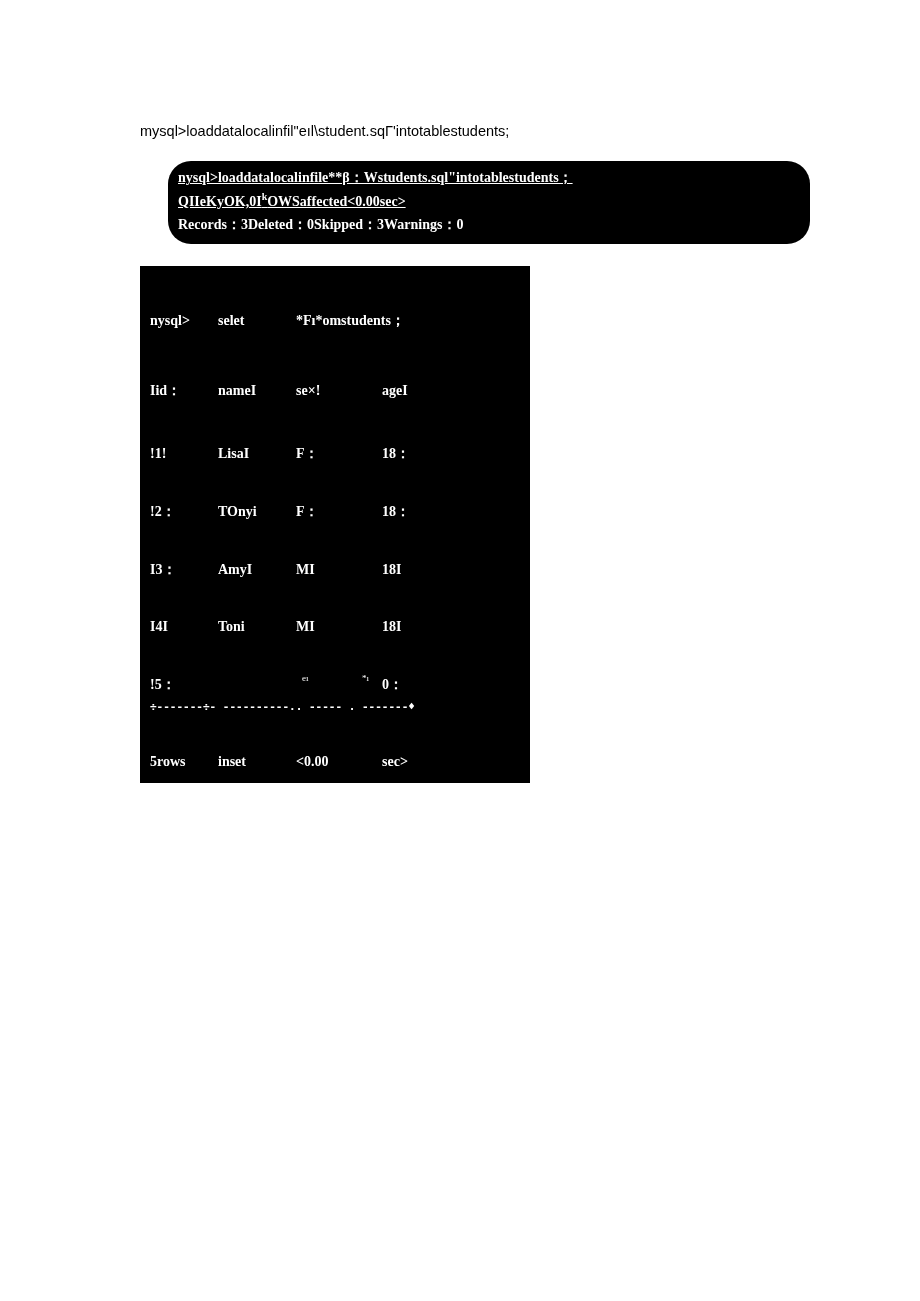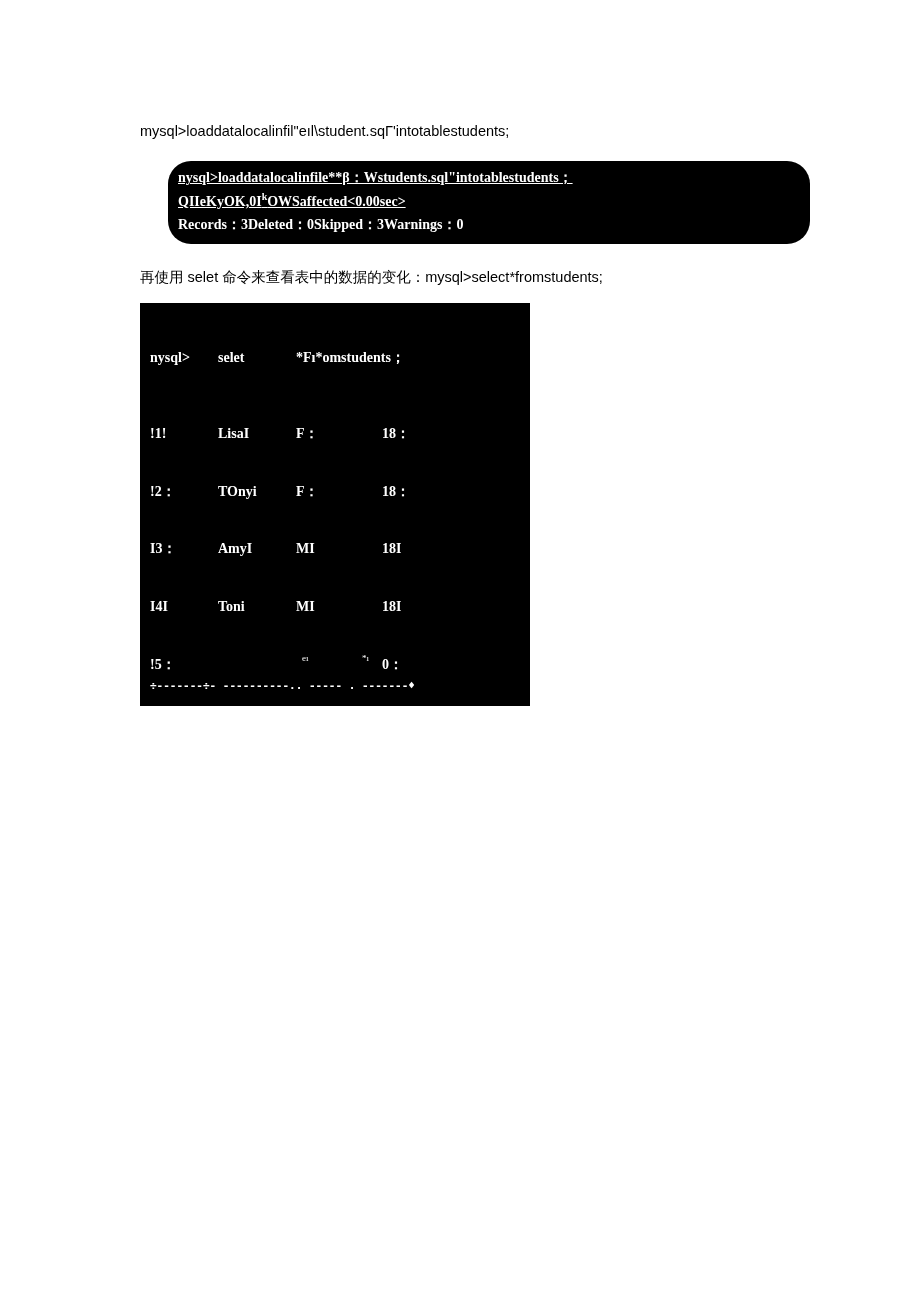--- a/index.html
+++ b/index.html
@@ -74,31 +74,34 @@
 
   <div class="plain-line">mysql&gt;loaddatalocalinfil"eıl\student.sqΓ'intotablestudents;</div>
 
   <div class="term-block">
     <div>
       <u><span>nysql&gt;loaddatalocalinfile**β：Wstudents.sql"intotablestudents；QIIeKyOK,0I</span><sup>k</sup><span>OWSaffected&lt;0.00sec&gt;</span></u>
     </div>
     <div>Records：3Deleted：0Skipped：3Warnings：0</div>
   </div>
 
-  <div class="chinese-line">
-    <span>再使用 selet 命令来查看表中的数据的变化：</span><span>mysql&gt;select*fromstudents;</span>
-  </div>
 
   <div class="result-block">
     <div class="row hdr">
       <span class="c1">nysql&gt;</span>
       <span class="c2">selet</span>
       <span>*Fı*omstudents；</span>
     </div>
     <div class="gap"></div>
+    <div class="row">
+      <span class="c1">Iid：</span>
+      <span class="c2">nameI</span>
+      <span class="c3">se×!</span>
+      <span class="c4">ageI</span>
+    </div>
     <div class="gap"></div>
 
     <div class="row">
       <span class="c1">!1!</span>
       <span class="c2">LisaI</span>
       <span class="c3">F：</span>
       <span class="c4">18：</span>
     </div>
     <div class="row">
       <span class="c1">!2：</span>
@@ -123,15 +126,21 @@
       <span class="c2"></span>
       <span class="c3" style="position:relative;">
         <span class="tiny" style="position:absolute; left:6px; top:-2px;">eı</span>
         <span class="tiny" style="position:absolute; left:66px; top:-2px;">*ı</span>
       </span>
       <span class="c4">0：</span>
     </div>
 
     <div class="sep">÷-------÷- ----------.. ----- . -------♦</div>
 
+    <div class="row">
+      <span class="c1">5rows</span>
+      <span class="c2">inset</span>
+      <span class="c3">&lt;0.00</span>
+      <span class="c4">sec&gt;</span>
+    </div>
   </div>
 
 </div>
 
 </body></html>

